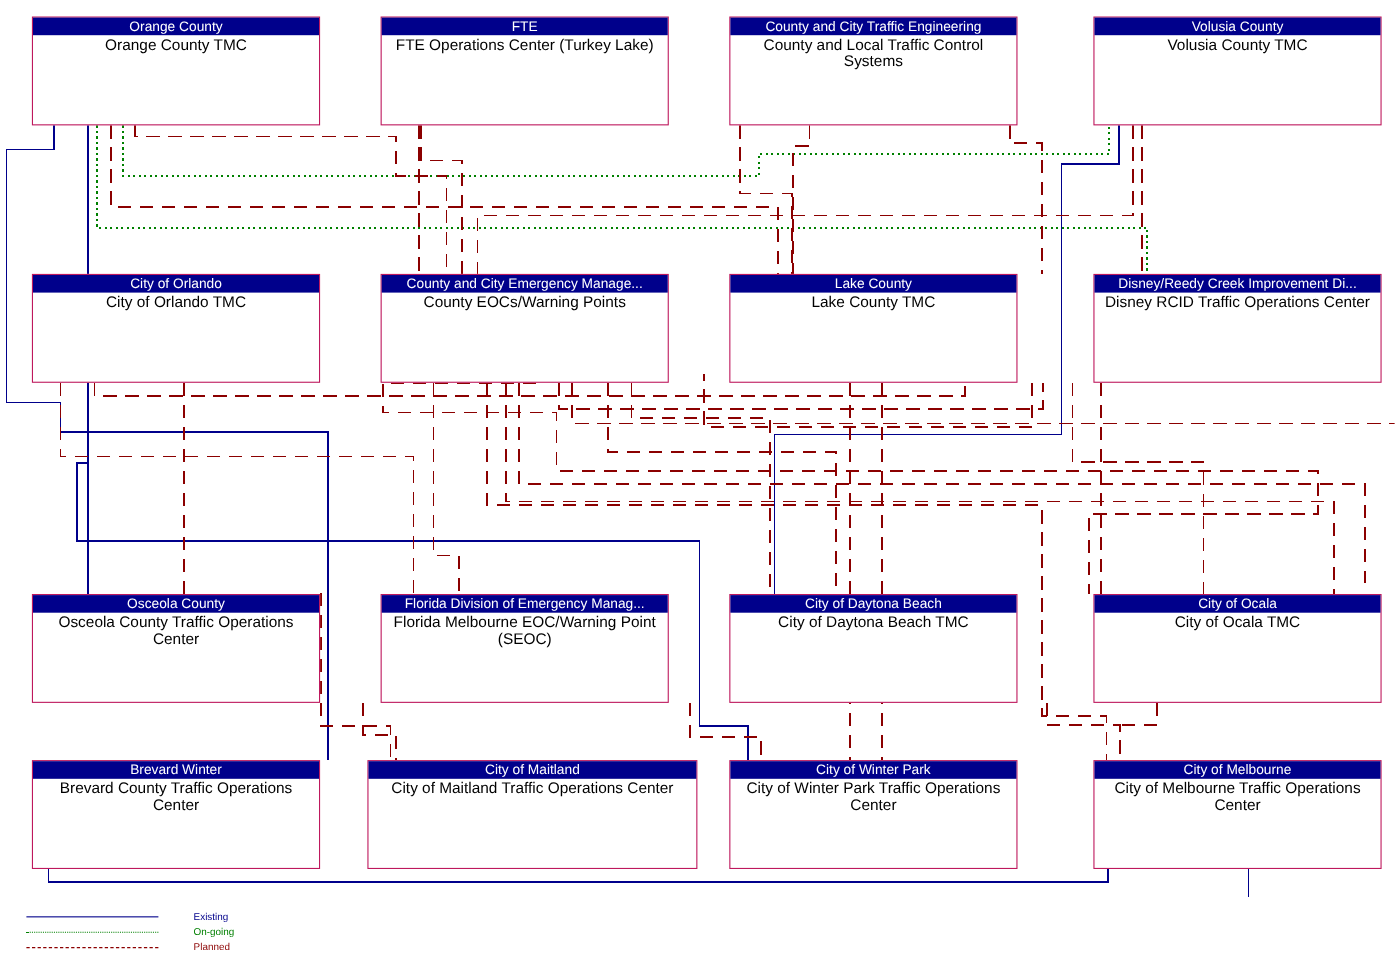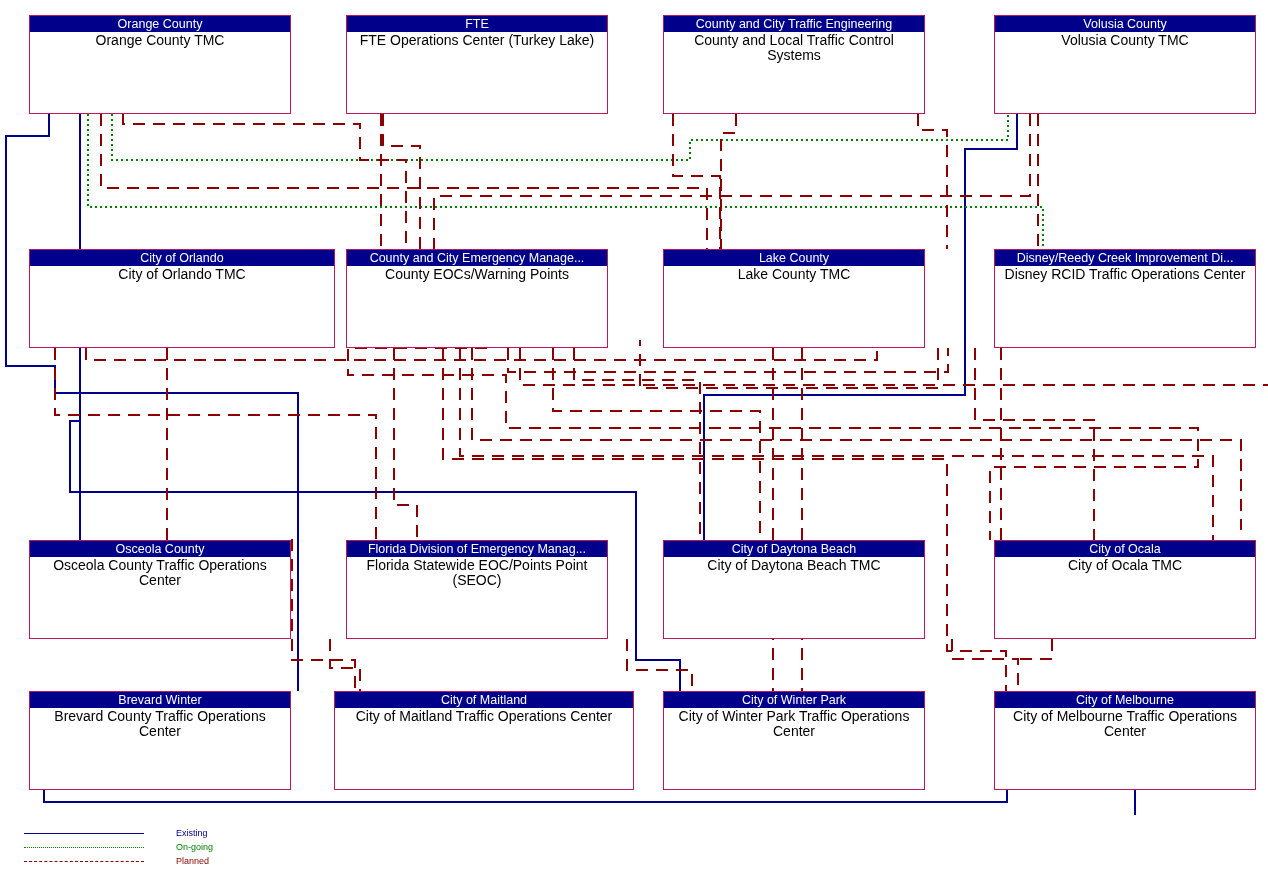--- a/index.html
+++ b/index.html
@@ -135,21 +135,21 @@
         <div class="node-body">FTE Operations Center (Turkey Lake)</div>
       </div>
       <div class="node" style="left: 663px; top: 15px; width: 262px; height: 99px;">
         <div class="node-title">County and City Traffic Engineering</div>
         <div class="node-body">County and Local Traffic Control Systems</div>
       </div>
       <div class="node" style="left: 994px; top: 15px; width: 262px; height: 99px;">
         <div class="node-title">Volusia County</div>
         <div class="node-body">Volusia County TMC</div>
       </div>
-      <div class="node" style="left: 29px; top: 249px; width: 306px; height: 99px;">
+      <div class="node" style="left: 29px; top: 249px; width: 262px; height: 99px;">
         <div class="node-title">City of Orlando</div>
         <div class="node-body">City of Orlando TMC</div>
       </div>
       <div class="node" style="left: 346px; top: 249px; width: 262px; height: 99px;">
         <div class="node-title">County and City Emergency Manage...</div>
         <div class="node-body">County EOCs/Warning Points</div>
       </div>
       <div class="node" style="left: 663px; top: 249px; width: 262px; height: 99px;">
         <div class="node-title">Lake County</div>
         <div class="node-body">Lake County TMC</div>
@@ -157,21 +157,21 @@
       <div class="node" style="left: 994px; top: 249px; width: 262px; height: 99px;">
         <div class="node-title">Disney/Reedy Creek Improvement Di...</div>
         <div class="node-body">Disney RCID Traffic Operations Center</div>
       </div>
       <div class="node" style="left: 29px; top: 540px; width: 262px; height: 99px;">
         <div class="node-title">Osceola County</div>
         <div class="node-body">Osceola County Traffic Operations Center</div>
       </div>
       <div class="node" style="left: 346px; top: 540px; width: 262px; height: 99px;">
         <div class="node-title">Florida Division of Emergency Manag...</div>
-        <div class="node-body">Florida Statewide EOC/Points Point (SEOC)</div>
+        <div class="node-body">Florida Melbourne EOC/Warning Point (SEOC)</div>
       </div>
       <div class="node" style="left: 663px; top: 540px; width: 262px; height: 99px;">
         <div class="node-title">City of Daytona Beach</div>
         <div class="node-body">City of Daytona Beach TMC</div>
       </div>
       <div class="node" style="left: 994px; top: 540px; width: 262px; height: 99px;">
         <div class="node-title">City of Ocala</div>
         <div class="node-body">City of Ocala TMC</div>
       </div>
       <div class="node" style="left: 29px; top: 691px; width: 262px; height: 99px;">

